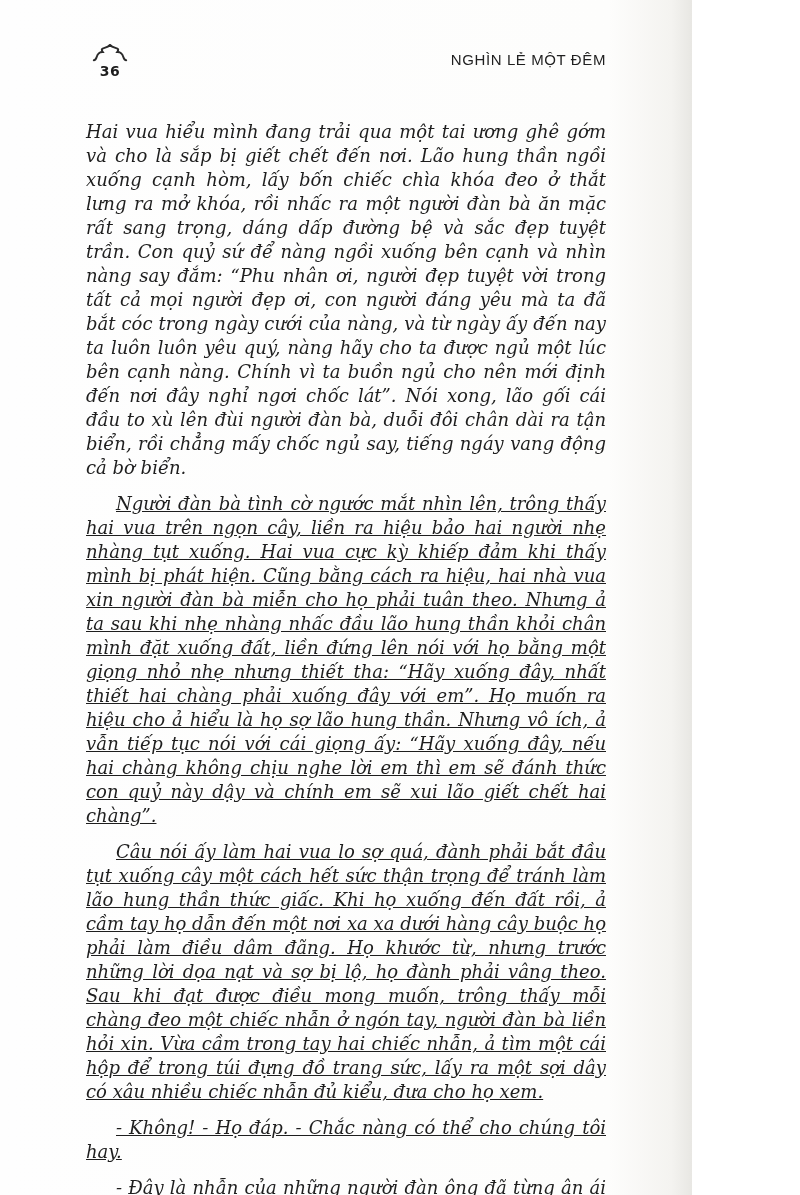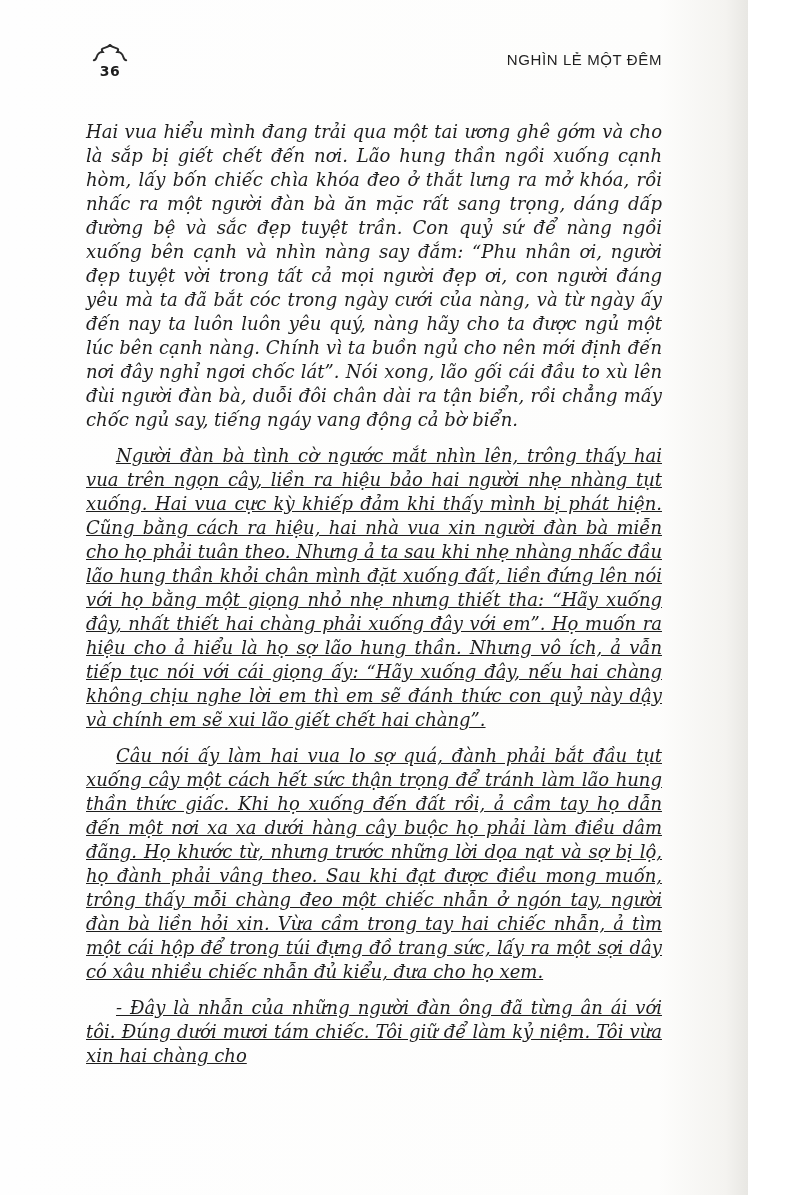--- a/index.html
+++ b/index.html
@@ -5,21 +5,21 @@
   * { margin: 0; padding: 0; box-sizing: border-box; }
   html, body { width: 800px; }
   body {
     width: 800px;
     height: 1195px;
     overflow: hidden;
     background: #ffffff;
     font-family: "DejaVu Serif", "Liberation Serif", serif;
   }
   .page {
-    width: 748px;
+    width: 692px;
     height: 1195px;
     padding: 44px 86px 40px 86px;
     background: linear-gradient(to right, #fefefe 0%, #fdfdfc 88%, #f4f3f0 97%, #e8e7e3 100%);
     position: relative;
   }
   .page-header {
     display: flex;
     justify-content: space-between;
     align-items: flex-start;
     margin-bottom: 16px;
@@ -85,16 +85,17 @@
       </span>
       <span class="page-number">36</span>
     </div>
     <div class="header-title">NGHÌN LẺ MỘT ĐÊM</div>
   </div>
 
   <div class="body-text">
     <p>Hai vua hiểu mình đang trải qua một tai ương ghê gớm và cho là sắp bị giết chết đến nơi. Lão hung thần ngồi xuống cạnh hòm, lấy bốn chiếc chìa khóa đeo ở thắt lưng ra mở khóa, rồi nhấc ra một người đàn bà ăn mặc rất sang trọng, dáng dấp đường bệ và sắc đẹp tuyệt trần. Con quỷ sứ để nàng ngồi xuống bên cạnh và nhìn nàng say đắm: “Phu nhân ơi, người đẹp tuyệt vời trong tất cả mọi người đẹp ơi, con người đáng yêu mà ta đã bắt cóc trong ngày cưới của nàng, và từ ngày ấy đến nay ta luôn luôn yêu quý, nàng hãy cho ta được ngủ một lúc bên cạnh nàng. Chính vì ta buồn ngủ cho nên mới định đến nơi đây nghỉ ngơi chốc lát”. Nói xong, lão gối cái đầu to xù lên đùi người đàn bà, duỗi đôi chân dài ra tận biển, rồi chẳng mấy chốc ngủ say, tiếng ngáy vang động cả bờ biển.</p>
     <p class="indent">Người đàn bà tình cờ ngước mắt nhìn lên, trông thấy hai vua trên ngọn cây, liền ra hiệu bảo hai người nhẹ nhàng tụt xuống. Hai vua cực kỳ khiếp đảm khi thấy mình bị phát hiện. Cũng bằng cách ra hiệu, hai nhà vua xin người đàn bà miễn cho họ phải tuân theo. Nhưng ả ta sau khi nhẹ nhàng nhấc đầu lão hung thần khỏi chân mình đặt xuống đất, liền đứng lên nói với họ bằng một giọng nhỏ nhẹ nhưng thiết tha: “Hãy xuống đây, nhất thiết hai chàng phải xuống đây với em”. Họ muốn ra hiệu cho ả hiểu là họ sợ lão hung thần. Nhưng vô ích, ả vẫn tiếp tục nói với cái giọng ấy: “Hãy xuống đây, nếu hai chàng không chịu nghe lời em thì em sẽ đánh thức con quỷ này dậy và chính em sẽ xui lão giết chết hai chàng”.</p>
     <p class="indent">Câu nói ấy làm hai vua lo sợ quá, đành phải bắt đầu tụt xuống cây một cách hết sức thận trọng để tránh làm lão hung thần thức giấc. Khi họ xuống đến đất rồi, ả cầm tay họ dẫn đến một nơi xa xa dưới hàng cây buộc họ phải làm điều dâm đãng. Họ khước từ, nhưng trước những lời dọa nạt và sợ bị lộ, họ đành phải vâng theo. Sau khi đạt được điều mong muốn, trông thấy mỗi chàng đeo một chiếc nhẫn ở ngón tay, người đàn bà liền hỏi xin. Vừa cầm trong tay hai chiếc nhẫn, ả tìm một cái hộp để trong túi đựng đồ trang sức, lấy ra một sợi dây có xâu nhiều chiếc nhẫn đủ kiểu, đưa cho họ xem.</p>
+    <p class="indent dialogue">- Không! - Họ đáp. - Chắc nàng có thể cho chúng tôi hay.</p>
     <p class="indent">- Đây là nhẫn của những người đàn ông đã từng ân ái với tôi. Đúng dưới mươi tám chiếc. Tôi giữ để làm kỷ niệm. Tôi vừa xin hai chàng cho</p>
   </div>
 
 </div>
 
 </body></html>

